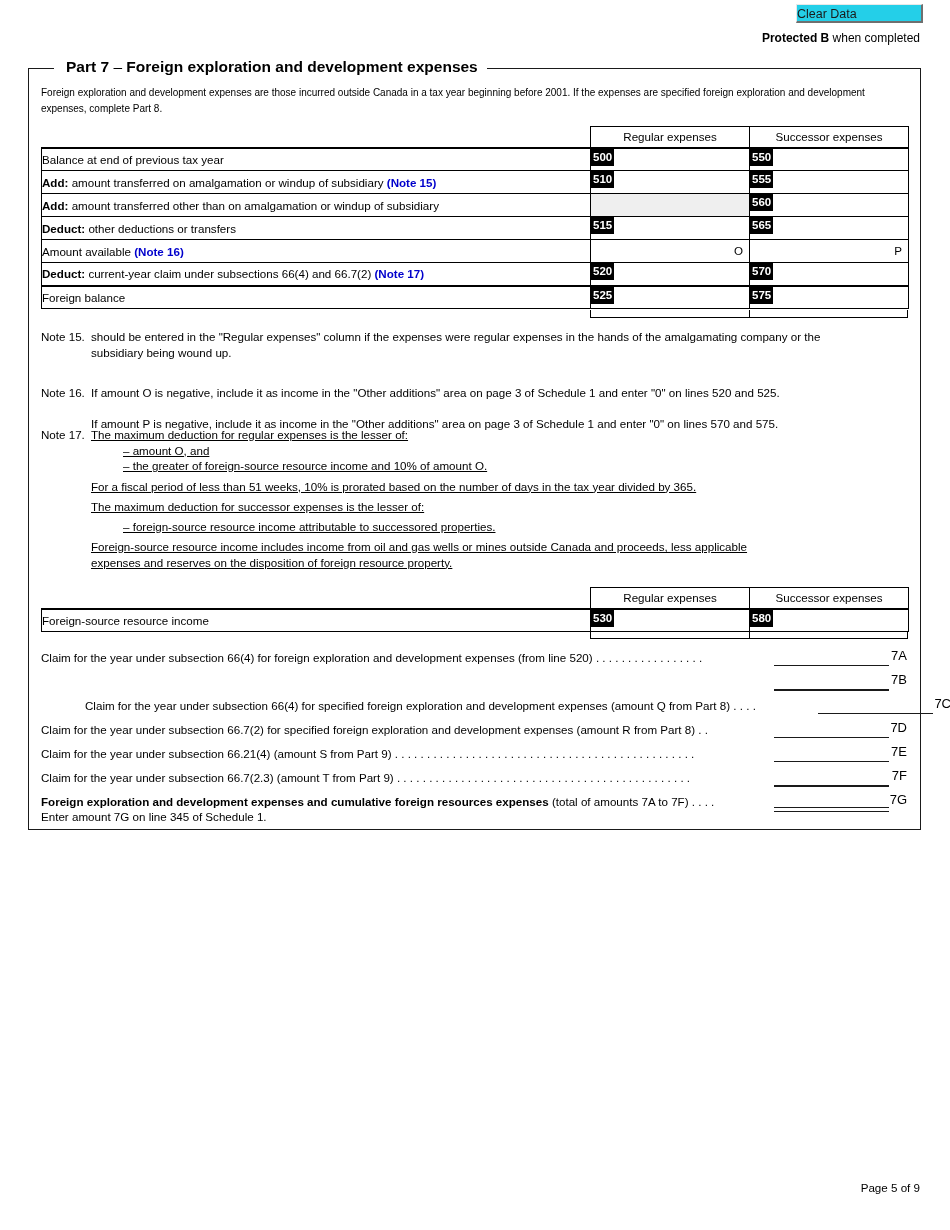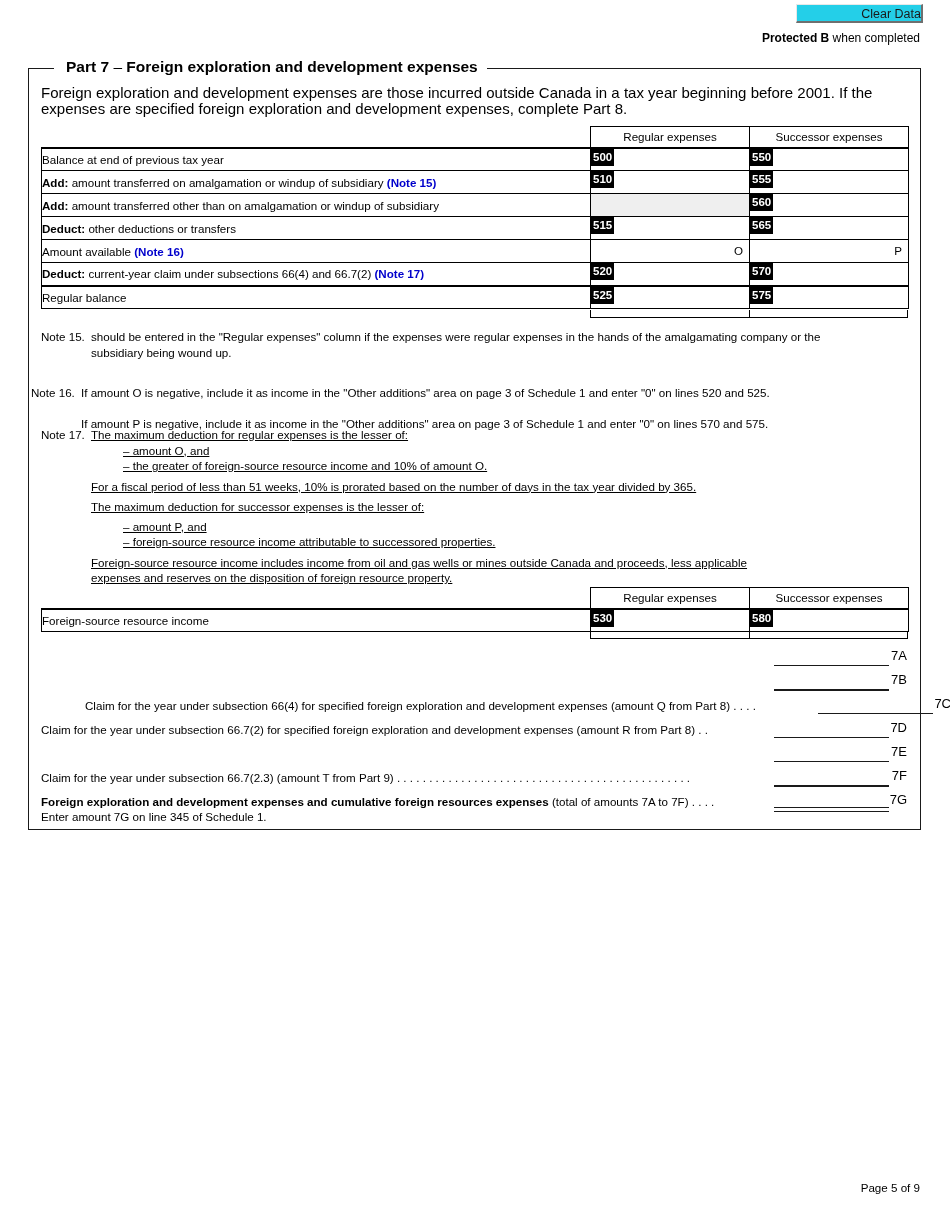--- a/index.html
+++ b/index.html
@@ -25,21 +25,21 @@
     width: 127px;
     height: 19px;
     background: #24cfe8;
     border-top: 1px solid #e8e8e8;
     border-left: 1px solid #e8e8e8;
     border-right: 2px solid #6f6f6f;
     border-bottom: 2px solid #6f6f6f;
     font-family: "Liberation Sans", sans-serif;
     font-size: 12.5px;
     color: #1a1a1a;
-    text-align: right;
+    text-align: left;
     line-height: 18px;
     box-sizing: border-box;
     cursor: pointer;
     padding: 0;
   }
   .protected-b {
     position: absolute;
     right: 30px;
     top: 31px;
     font-size: 12px;
@@ -84,21 +84,21 @@
     background: #ffffff;
     padding: 0 4px;
   }
   .part-title .dash { font-weight: normal; }
 
   .intro {
     position: absolute;
     left: 41px;
     top: 85px;
     width: 866px;
-    font-size: 15px;
+    font-size: 10px;
     line-height: 15.5px;
   }
 
   
   .xtable {
     position: absolute;
     border-collapse: collapse;
     table-layout: fixed;
   }
   .xtable td, .xtable th {
@@ -314,21 +314,21 @@
     <td class="lbl-cell"><b>Deduct:</b><span> current-year claim under subsections 66(4) and 66.7(2) </span><span class="note-ref">(Note 17)</span></td>
     <td class="amt-cell">
       <span class="linebox">520</span>
     </td>
     <td class="amt-cell">
       <span class="linebox">570</span>
     </td>
   </tr>
 
   <tr class="row-thicktop">
-    <td class="lbl-cell"><span>Regular balance</span></td>
+    <td class="lbl-cell"><span>Foreign balance</span></td>
     <td class="amt-cell">
       <span class="linebox">525</span>
     </td>
     <td class="amt-cell">
       <span class="linebox">575</span>
     </td>
   </tr>
 </tbody>
   </table>
 
@@ -337,41 +337,40 @@
 </div>
 
 <div class="note-block" style="left:41px; top:329px; width:870px;">
   <span class="note-label">Note 15.</span>
   <div class="note-body">
     <div>should be entered in the "Regular expenses" column if the expenses were regular expenses in the hands of the amalgamating company or the</div>
     <div>subsidiary being wound up.</div>
   </div>
 </div>
 
-<div class="note-block" style="left:31px; top:385px; width:870px;">
+<div class="note-block" style="left:41px; top:385px; width:870px;">
   <span class="note-label">Note 16.</span>
   <div class="note-body">
     <div>If amount O is negative, include it as income in the "Other additions" area on page 3 of Schedule 1 and enter "0" on lines 520 and 525.</div>
     <div class="gap"></div>
     <div>If amount P is negative, include it as income in the "Other additions" area on page 3 of Schedule 1 and enter "0" on lines 570 and 575.</div>
   </div>
 </div>
 
 <div class="note-block" style="left:41px; top:427px; width:870px;text-decoration:underline;">
   <span class="note-label">Note 17.</span>
   <div class="note-body">
     <div>The maximum deduction for regular expenses is the lesser of:</div>
     <div class="dash-item">–   amount O, and</div>
     <div class="dash-item">–   the greater of foreign-source resource income and 10% of amount O.</div>
     <div style="height:5px"></div>
     <div>For a fiscal period of less than 51 weeks, 10% is prorated based on the number of days in the tax year divided by 365.</div>
     <div style="height:5px"></div>
     <div>The maximum deduction for successor expenses is the lesser of:</div>
     <div style="height:4px"></div>
-    <div class="dash-item">–   amount P, and</div>
     <div class="dash-item">–   foreign-source resource income attributable to successored properties.</div>
     <div style="height:5px"></div>
     <div>Foreign-source resource income includes income from oil and gas wells or mines outside Canada and proceeds, less applicable</div>
     <div>expenses and reserves on the disposition of foreign resource property.</div>
   </div>
 </div>
 
 <table class="xtable" style="left:41px; top:587px; width:867px;">
   <colgroup>
     <col style="width:549px">
@@ -394,20 +393,21 @@
     </td>
   </tr>
 </tbody>
   </table>
 
 <div class="shadow-strip" style="left:590px; top:631px; width:318px;">
   <div class="divider" style="left:158px;"></div>
 </div>
 
 <div class="claim-row" style="top:651px;">
+  <span class="claim-text"><span>Claim for the year under subsection 66(4) for foreign exploration and development expenses (from line 520)</span><span> . . . . . . . . . . . . . . . . .</span></span>
   <span class="claim-line" style="left:733px; top:14px; width:115px;"></span>
   <span class="claim-code">7A</span>
 </div>
 
 <div class="claim-row" style="top:675px;">
   <span class="claim-line thick" style="left:733px; top:14px; width:115px;"></span>
   <span class="claim-code">7B</span>
 </div>
 
 <div class="claim-row" style="top:699px;margin-left:44px;">
@@ -416,20 +416,21 @@
   <span class="claim-code">7C</span>
 </div>
 
 <div class="claim-row" style="top:723px;">
   <span class="claim-text"><span>Claim for the year under subsection 66.7(2) for specified foreign exploration and development expenses (amount R from Part 8)</span><span> . .</span></span>
   <span class="claim-line" style="left:733px; top:14px; width:115px;"></span>
   <span class="claim-code">7D</span>
 </div>
 
 <div class="claim-row" style="top:747px;">
+  <span class="claim-text"><span>Claim for the year under subsection 66.21(4) (amount S from Part 9)</span><span> . . . . . . . . . . . . . . . . . . . . . . . . . . . . . . . . . . . . . . . . . . . . . . .</span></span>
   <span class="claim-line" style="left:733px; top:14px; width:115px;"></span>
   <span class="claim-code">7E</span>
 </div>
 
 <div class="claim-row" style="top:771px;">
   <span class="claim-text"><span>Claim for the year under subsection 66.7(2.3) (amount T from Part 9)</span><span> . . . . . . . . . . . . . . . . . . . . . . . . . . . . . . . . . . . . . . . . . . . . . .</span></span>
   <span class="claim-line thick" style="left:733px; top:14px; width:115px;"></span>
   <span class="claim-code">7F</span>
 </div>
 

